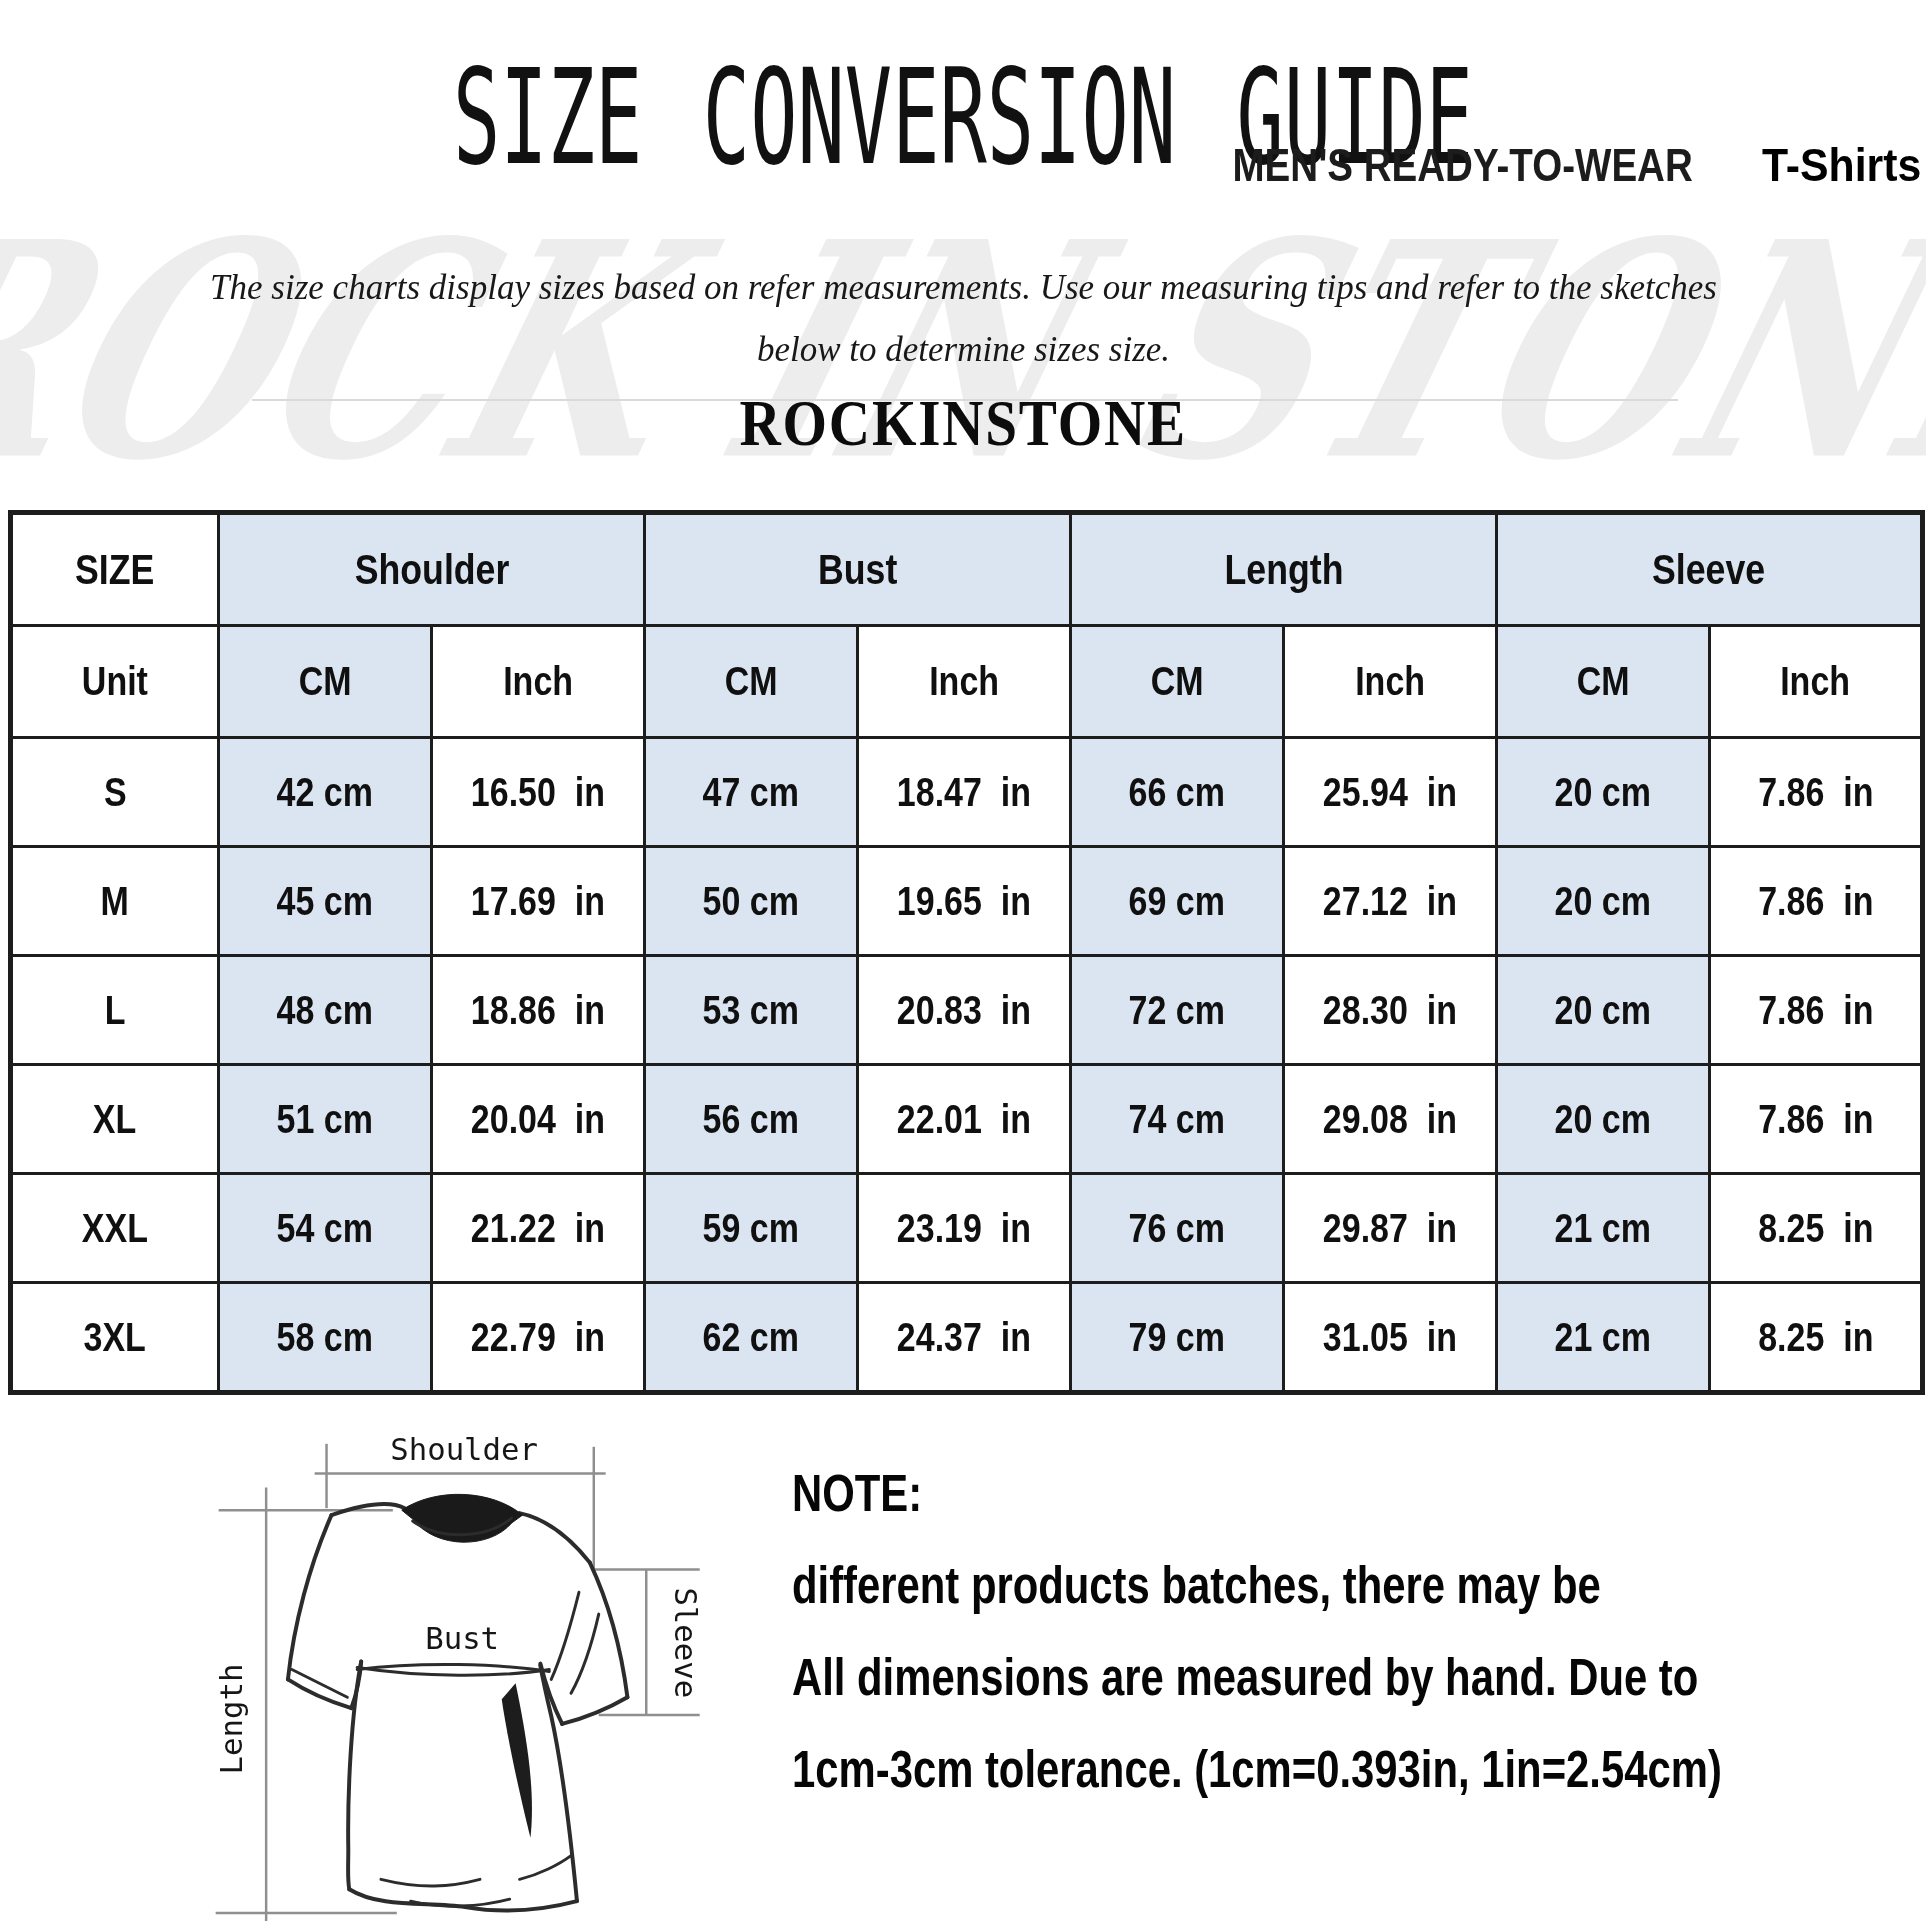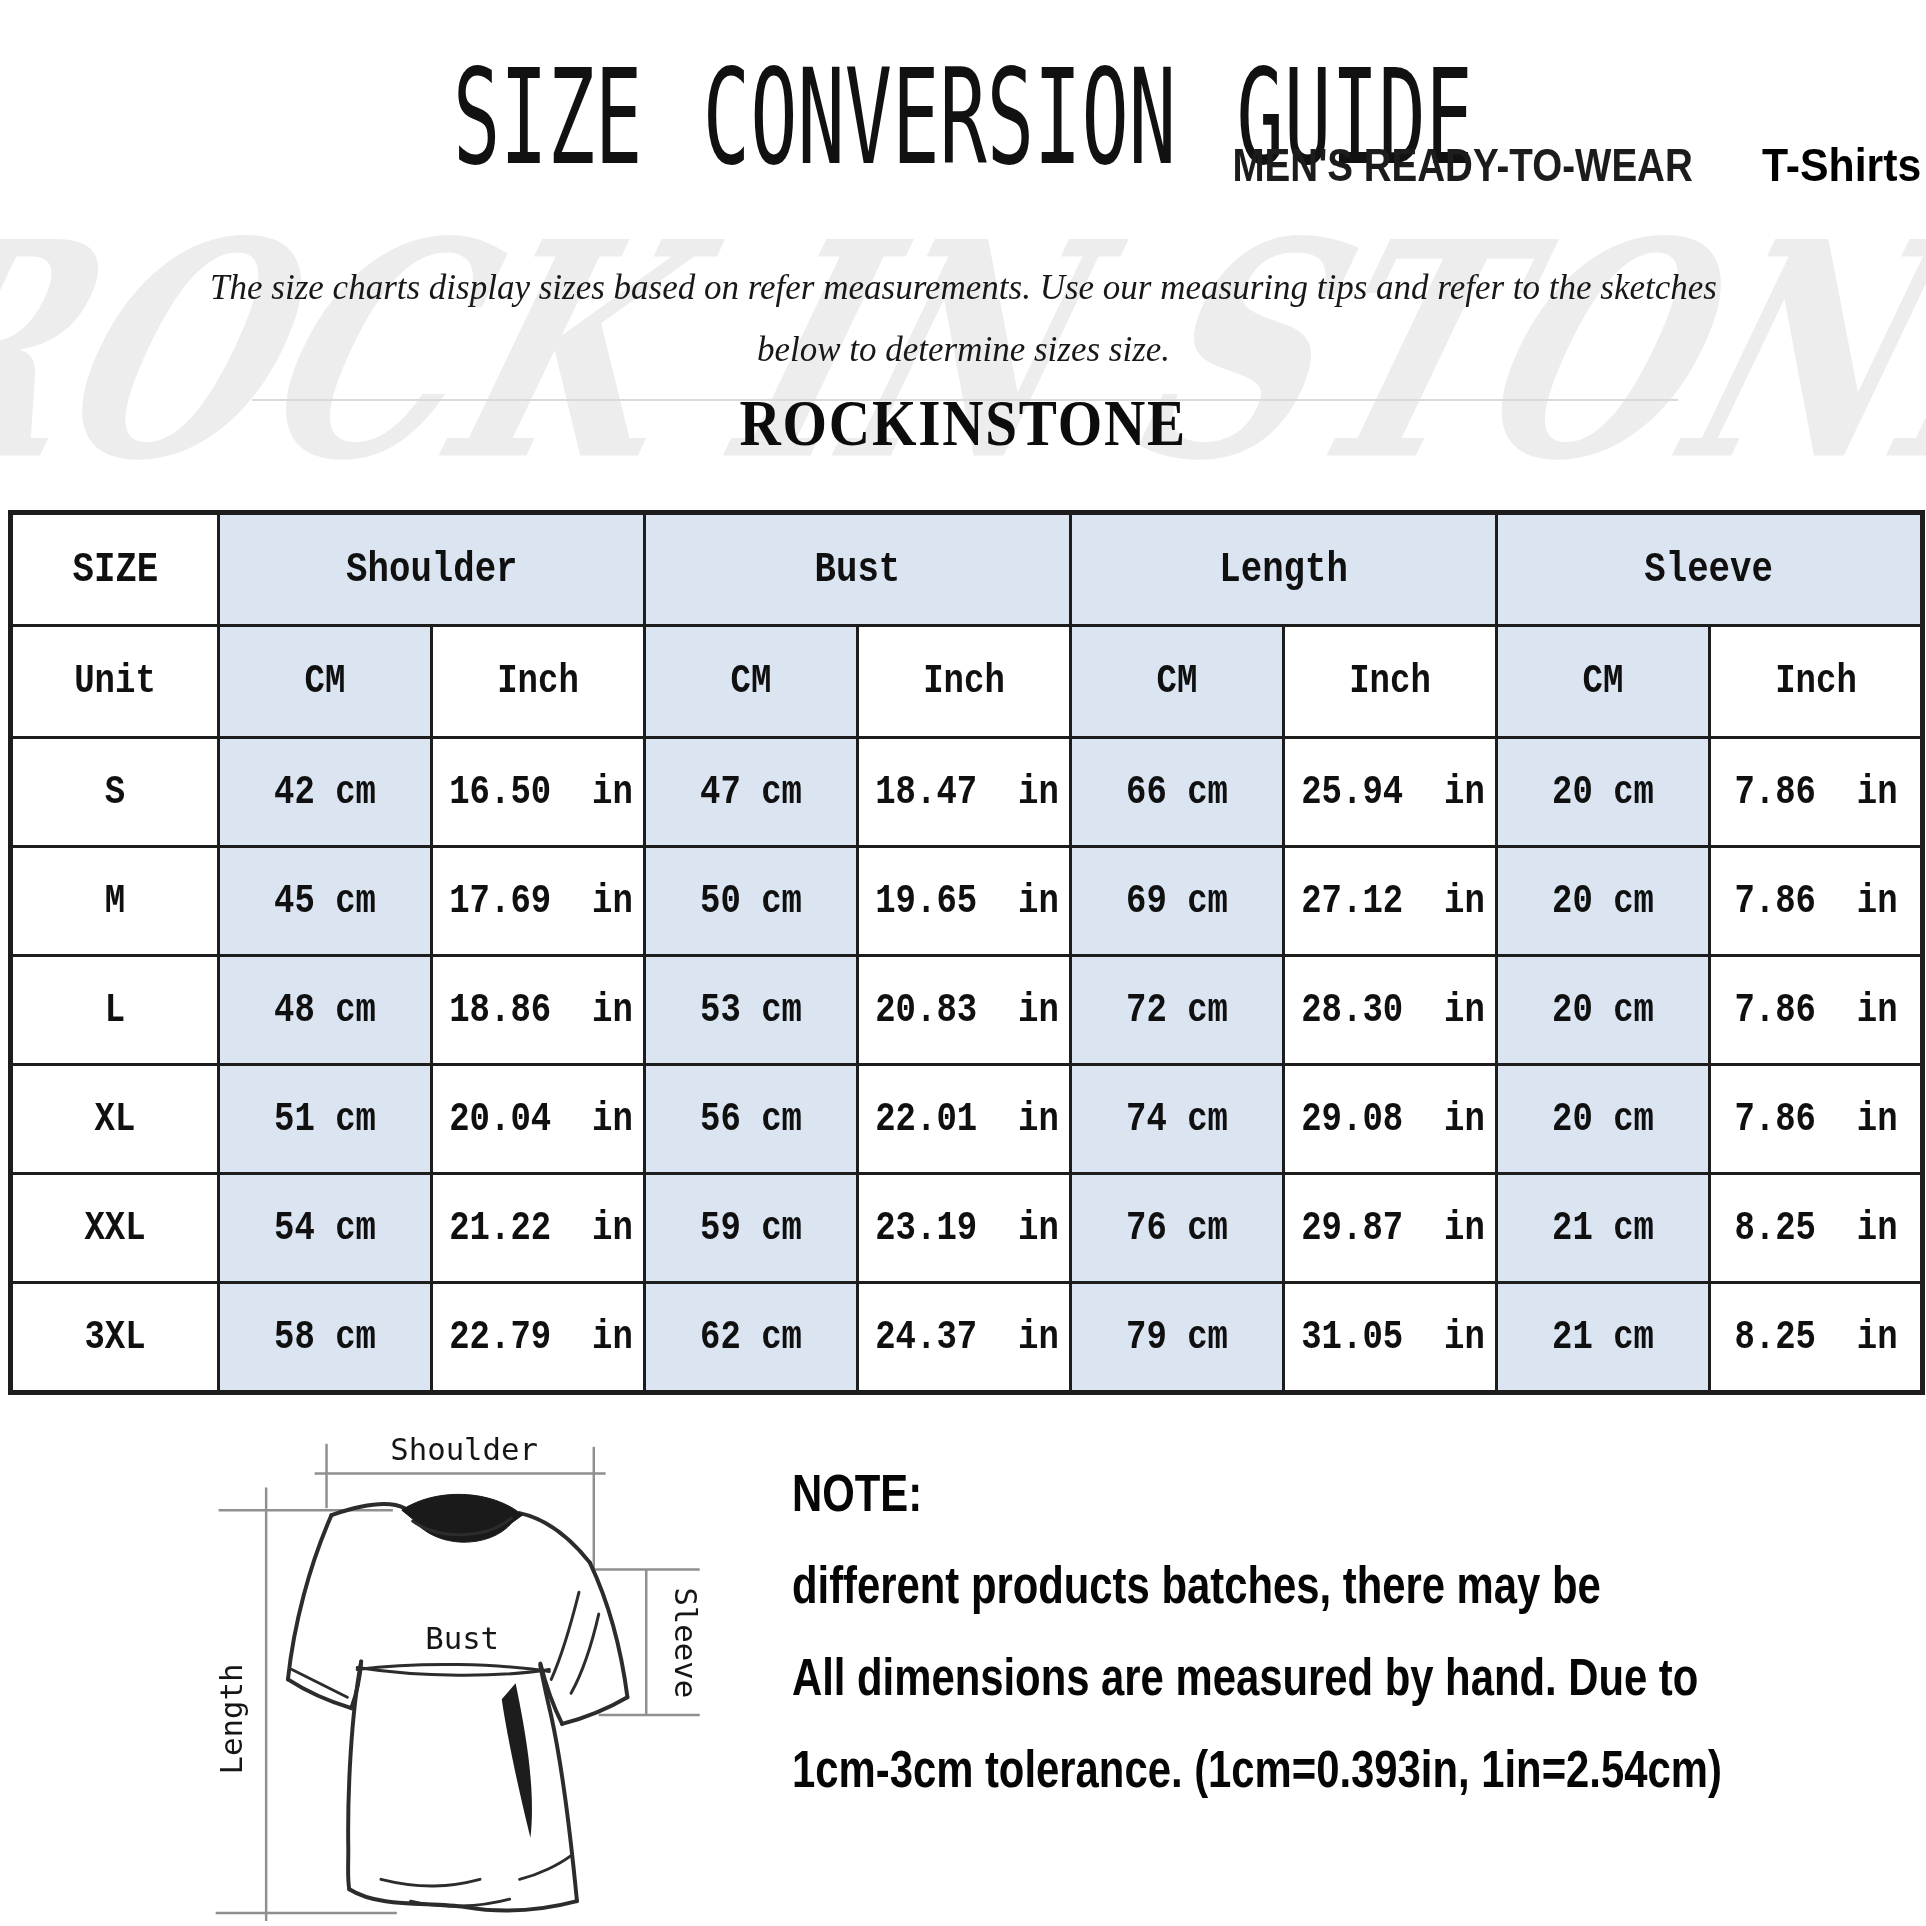--- a/index.html
+++ b/index.html
@@ -24,21 +24,21 @@
 
   .wm-svg{position:absolute;top:180px;left:0;z-index:0;}
 
   .brand-line{position:absolute;top:399px;left:252px;width:1426px;height:2px;background:#dadada;z-index:1;}
   .brand{position:absolute;top:386px;left:0;width:100%;text-align:center;z-index:3;}
   .brand span{display:inline-block;font-family:"Liberation Serif",serif;font-weight:bold;
       font-size:65px;color:#0c0c0c;transform:scaleX(0.88);transform-origin:center;letter-spacing:2px;}
 
   
   table.size-table{position:absolute;left:8px;top:510px;width:1913px;border-collapse:collapse;
-      table-layout:fixed;z-index:2;background:#7dd3fc;font-family:Liberation Mono, monospace;}
+      table-layout:fixed;z-index:2;background:#7dd3fc;}
   .size-table td{border:3px solid #1d1d1d;text-align:center;vertical-align:middle;padding:0;
       color:#101010;font-weight:bold;}
   .size-table tr.rh td{height:109px;border-top-width:5px;}
   .size-table tr.ru td{height:109px;}
   .size-table tr.rd td{height:106px;}
   .size-table tr:last-child td{border-bottom-width:5px;text-align:center;}
   .size-table td:first-child{border-left-width:5px;}
   .size-table td:last-child{border-right-width:5px;}
   .ct{display:inline-block;transform:scaleX(0.85);transform-origin:center;white-space:pre;font-size:40px;}
   .ct-lg{font-size:42px;}

